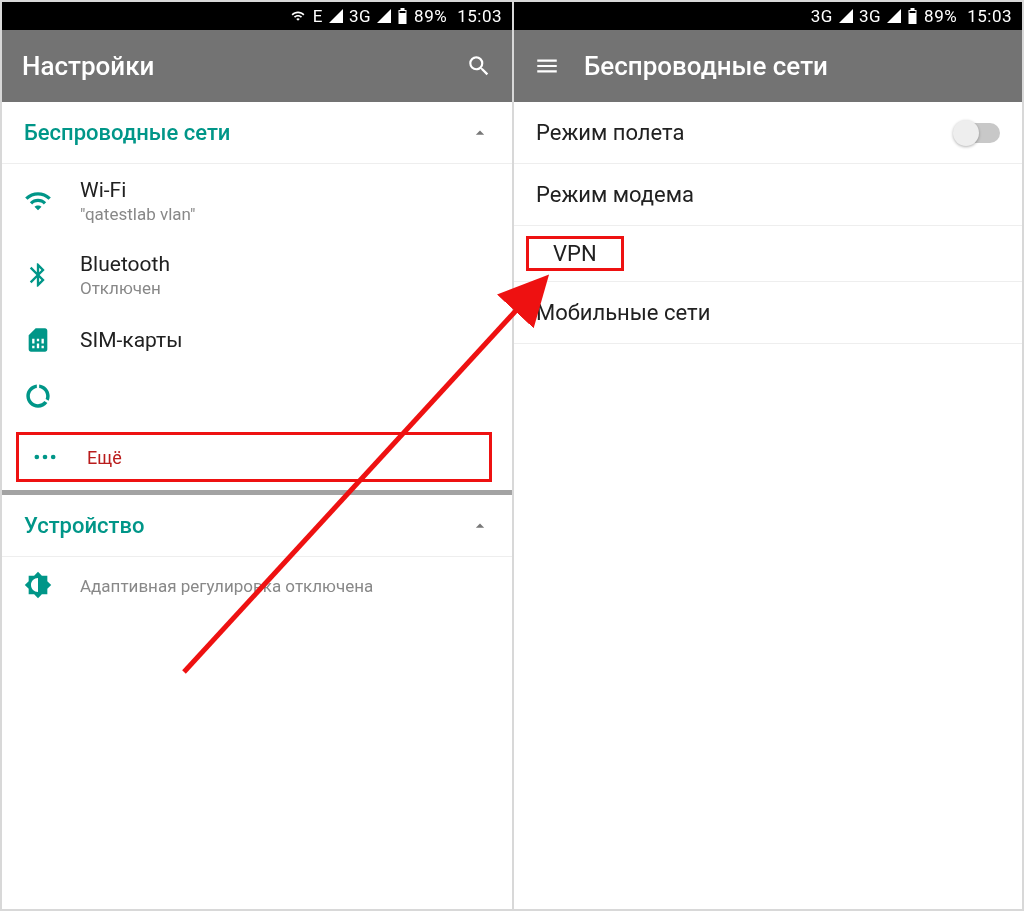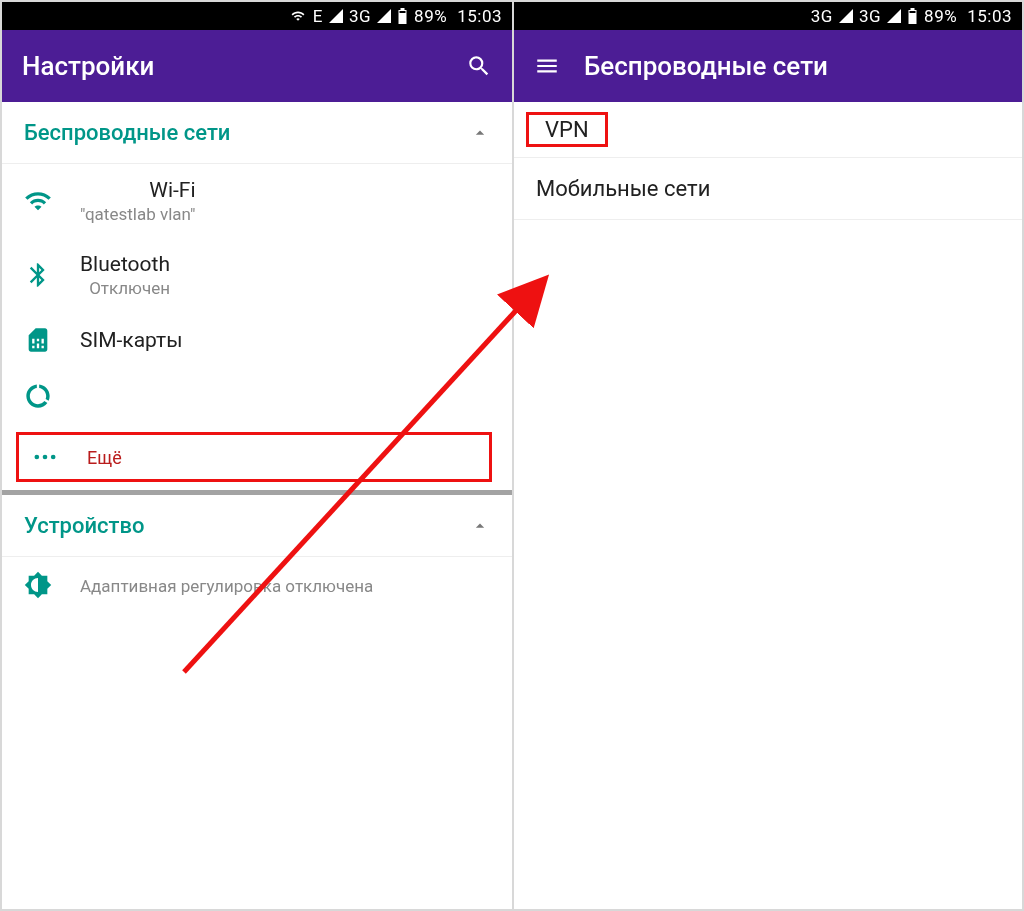--- a/index.html
+++ b/index.html
@@ -28,21 +28,21 @@
     font-size: 17px;
     display: flex;
     justify-content: flex-end;
     align-items: center;
     padding: 0 10px;
     gap: 6px;
     letter-spacing: .5px;
   }
   .statusbar .ic { display: inline-flex; align-items: center; }
   .appbar {
-    background: #4c1d95;
+    background: #737373;
     color: #fff;
     height: 72px;
     display: flex;
     align-items: center;
     padding: 0 20px;
     font-size: 26px;
     font-weight: 500;
     gap: 24px;
   }
   .appbar .spacer { flex: 1; }
@@ -53,41 +53,40 @@
     color: #009688;
     font-size: 22px;
     font-weight: 500;
     border-bottom: 1px solid #eee;
   }
   .section-header .chev { margin-left: auto; color: #666; }
   .item {
     display: flex;
     align-items: center;
     padding: 14px 22px 14px 22px;
-    text-align: right;
   }
   .item-right {
     display: flex;
     align-items: center;
     padding: 18px 22px;
     border-bottom: 1px solid #eee;
     font-size: 22px;
     color: #212121;
   }
   .item .icon {
     width: 56px;
     display: flex;
     align-items: center;
     justify-content: flex-start;
     color: #009688;
   }
   .item .texts { display: flex; flex-direction: column; }
   .item .title { font-size: 21px; color: #212121; }
   .item .sub { font-size: 17px; color: #888; margin-top: 2px; }
-  .hl { border: 3px solid #e11; padding: 2px 16px; margin-left:-8px }
+  .hl { border: 3px solid #e11; padding: 2px 24px; margin-left:-8px }
   .hl-row { border: 3px solid #e11; padding: 8px 12px; display:flex; align-items:center; }
   .toggle {
     margin-left: auto;
     width: 46px; height: 20px; border-radius: 10px;
     background: #c8c8c8; position: relative;
   }
   .toggle::after {
     content: ""; position: absolute; left: -1px; top: -3px;
     width: 26px; height: 26px; border-radius: 50%;
     background: #eee; box-shadow: 0 1px 3px rgba(0,0,0,.3);
@@ -252,21 +251,28 @@
 
   <div class="appbar">
     <span>
         <svg width="26" height="26" viewBox="0 0 24 24" fill="#fff">
           <path d="M3 18h18v-2H3v2zm0-5h18v-2H3v2zm0-7v2h18V6H3z"></path>
         </svg>
       </span>
     <span>Беспроводные сети</span>
   </div>
 
-
+  <div class="item-right">
+    <span>Режим полета</span>
+    <span class="toggle"></span>
+  </div>
+
+  <div class="item-right">
+    <span>Режим модема</span>
+  </div>
 
   <div style="padding:10px 20px; border-bottom:1px solid #eee">
     <span class="hl" style="font-size:22px;color:#212121;display:inline-block">
       <span>VPN</span>
     </span>
   </div>
 
   <div class="item-right">
     <span>Мобильные сети</span>
   </div>

